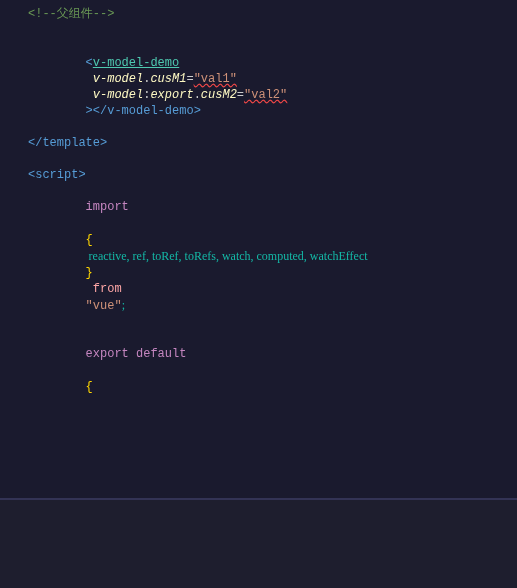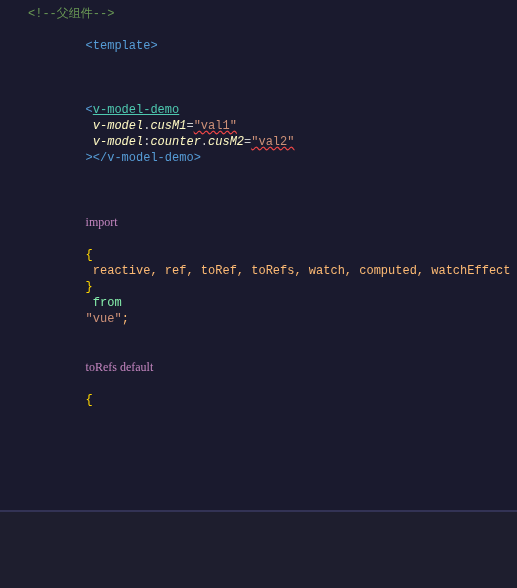--- a/index.html
+++ b/index.html
@@ -47,23 +47,23 @@
     .line-content {
       flex: 1;
     }
 
     
     .c-comment   { color: #6a9955; }
     .c-tag       { color: #569cd6; }
     .c-attr      { color: #fef9c3; font-style: italic; }
     .c-string    { color: #ce9178; }
     .c-punct     { color: #cccccc; }
-    .c-import    { color: #c586c0; font-family: Liberation Serif, serif; }
-    .c-white     { color: #fdba74; }
-    .c-from      { color: #86efac; }
+    .c-import    { color: #c586c0; }
+    .c-white     { color: #14b8a6; font-family: Liberation Serif, serif; }
+    .c-from      { color: #fca5a5; }
     .c-module    { color: #ce9178; }
     .c-bracket   { color: #ffd700; }
     .c-template-tag { color: #4ec9b0; text-decoration: underline; }
 
     .underline-red {
       text-decoration: underline;
       text-decoration-color: #f44747;
       text-decoration-style: wavy;
     }
   </style>
@@ -73,53 +73,55 @@
 <div class="editor-container">
 
   <div class="parent-section">
     <div class="line">
       <span class="line-num"></span>
       <span class="line-content c-comment">&lt;!--父组件--&gt;</span>
     </div>
     <div class="line">
       <span class="line-num"></span>
       <span class="line-content">
-        <span class="c-tag">&lt;template&gt;</span>
-      </span>
-    </div>
-    <div class="line">
-      <span class="line-num"></span>
-      <span class="line-content">
         <span class="c-white">  </span>
         <span class="c-tag">&lt;</span><span class="c-tag c-template-tag">v-model-demo</span>
         <span class="c-attr"> v-model</span><span class="c-punct">.</span><span class="c-attr">cus</span><span class="c-attr">M1</span><span class="c-punct">=</span><span class="c-string underline-red">"val1"</span>
-        <span class="c-attr"> v-model</span><span class="c-punct">:</span><span class="c-attr">counter</span><span class="c-punct">.</span><span class="c-attr">cusM2</span><span class="c-punct">=</span><span class="c-string underline-red">"val2"</span>
+        <span class="c-attr"> v-model</span><span class="c-punct">:</span><span class="c-attr">export</span><span class="c-punct">.</span><span class="c-attr">cusM2</span><span class="c-punct">=</span><span class="c-string underline-red">"val2"</span>
         <span class="c-tag">&gt;</span><span class="c-tag">&lt;/v-model-demo&gt;</span>
       </span>
     </div>
     <div class="line">
       <span class="line-num"></span>
+      <span class="line-content c-tag">&lt;/template&gt;</span>
+    </div>
+    <div class="line">
+      <span class="line-num"></span>
       <span class="line-content">&nbsp;</span>
+    </div>
+    <div class="line">
+      <span class="line-num"></span>
+      <span class="line-content c-tag">&lt;script&gt;</span>
     </div>
     <div class="line">
       <span class="line-num"></span>
       <span class="line-content">
         <span class="c-import">import</span>
         <span class="c-white"> </span>
         <span class="c-bracket">{</span>
         <span class="c-white"> reactive, ref, toRef, toRefs, watch, computed, watchEffect </span>
         <span class="c-bracket">}</span>
         <span class="c-from"> from </span>
         <span class="c-module">"vue"</span><span class="c-white">;</span>
       </span>
     </div>
     <div class="line">
       <span class="line-num"></span>
       <span class="line-content">
-        <span class="c-import">toRefs default</span>
+        <span class="c-import">export default</span>
         <span class="c-white"> </span>
         <span class="c-bracket">{</span>
       </span>
     </div>
     <div class="line">
       <span class="line-num"></span>
       <span class="line-content">
         <span class="c-white">  </span>
         
         

